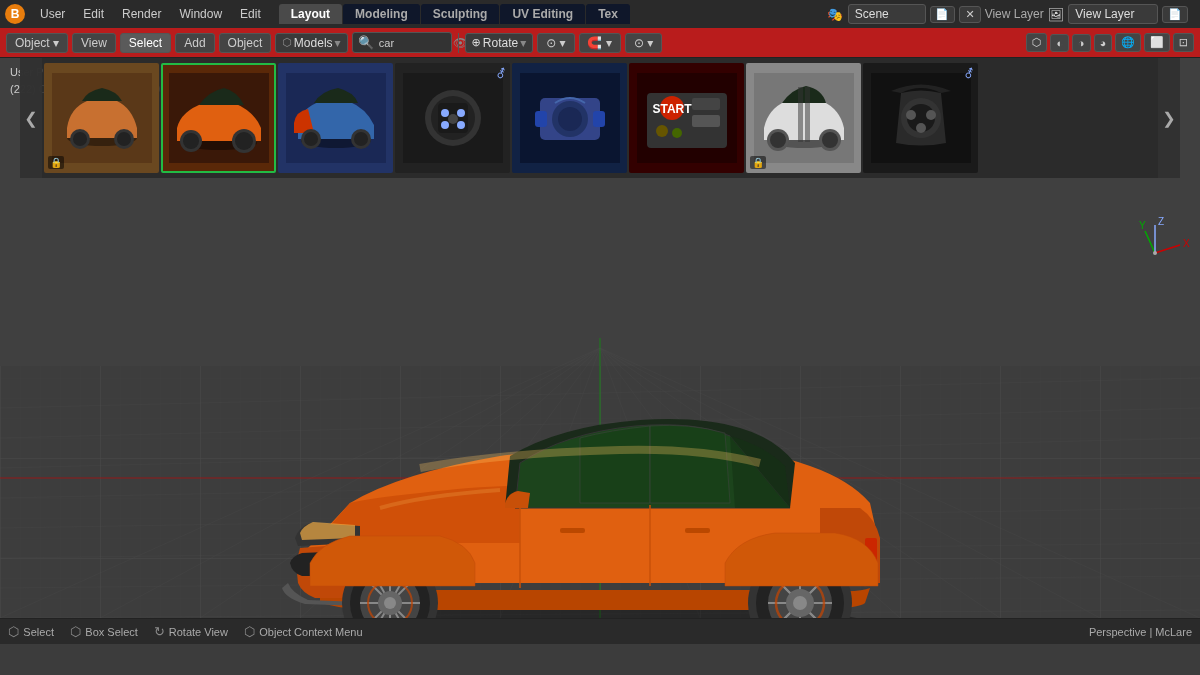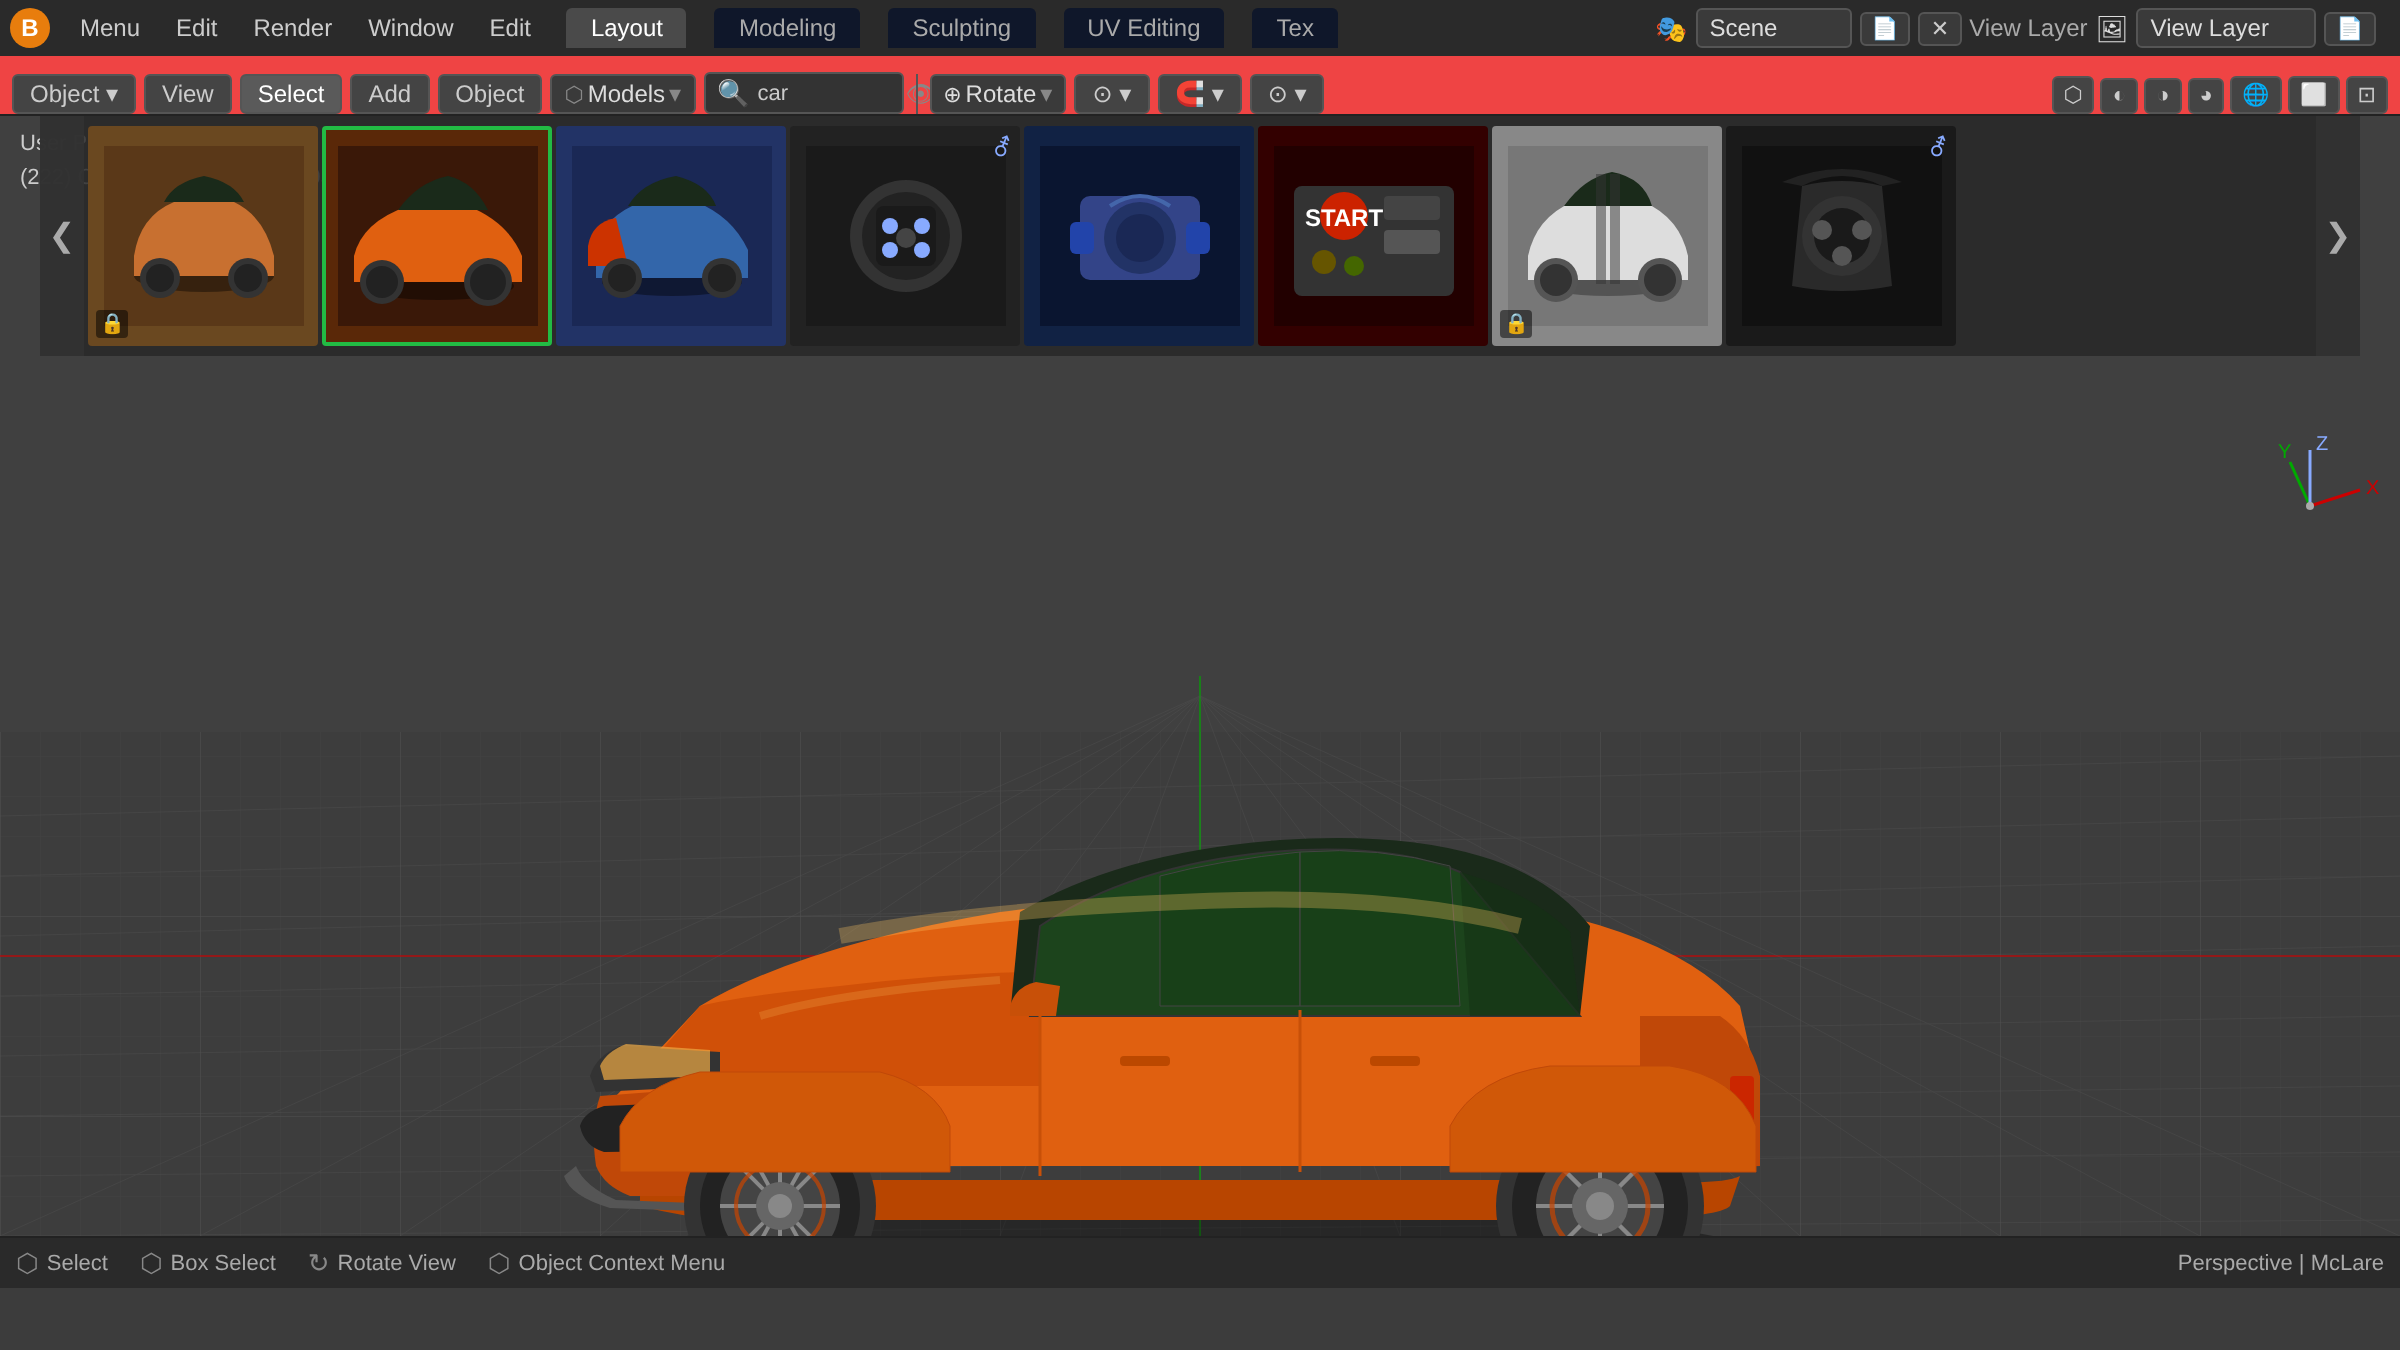--- a/index.html
+++ b/index.html
@@ -28,21 +28,22 @@
       cursor: pointer;
       border-radius: 3px;
       color: #ccc;
       font-size: 12px;
     }
 
     .workspace-tabs {
       display: flex;
       align-items: center;
       margin-left: 8px;
-      gap: 14px;
+      gap: 1px;
+      font-weight: bold;
     }
     .workspace-tab {
       padding: 3px 12px;
       background: #0f172a;
       border-radius: 3px 3px 0 0;
       cursor: pointer;
       font-size: 12px;
       color: #aaa;
     }
     .workspace-tab.active {
@@ -86,22 +87,22 @@
       border-radius: 3px;
       color: #ddd;
       padding: 2px 6px;
       font-size: 12px;
       width: 90px;
     }
 
     
     .toolbar-row {
       display: flex;
-      align-items: flex-end;
-      background: #ef4444;
+      align-items: center;
+      background: #b91c1c;
       height: 30px;
       padding: 0 6px;
       gap: 4px;
       border-bottom: 1px solid #222;
     }
     .toolbar-btn {
       padding: 2px 8px;
       background: #444;
       border: 1px solid #555;
       border-radius: 3px;
@@ -281,21 +282,21 @@
 
 <div class="top-menu-bar">
 
   <div style="width:22px;height:22px;margin-right:4px;">
     <svg viewBox="0 0 22 22" width="22" height="22">
       <circle cx="11" cy="11" r="10" fill="#e87d0d"></circle>
       <text x="11" y="15" text-anchor="middle" fill="white" font-size="12" font-weight="bold">B</text>
     </svg>
   </div>
 
-  <span class="menu-item">Menu</span>
+  <span class="menu-item">User</span>
   <span class="menu-item">Edit</span>
   <span class="menu-item">Render</span>
   <span class="menu-item">Window</span>
   <span class="menu-item">Edit</span>
 
   <div class="workspace-tabs">
     <div class="workspace-tab active">Layout</div>
     <div class="workspace-tab">Modeling</div>
     <div class="workspace-tab">Sculpting</div>
     <div class="workspace-tab">UV Editing</div>

